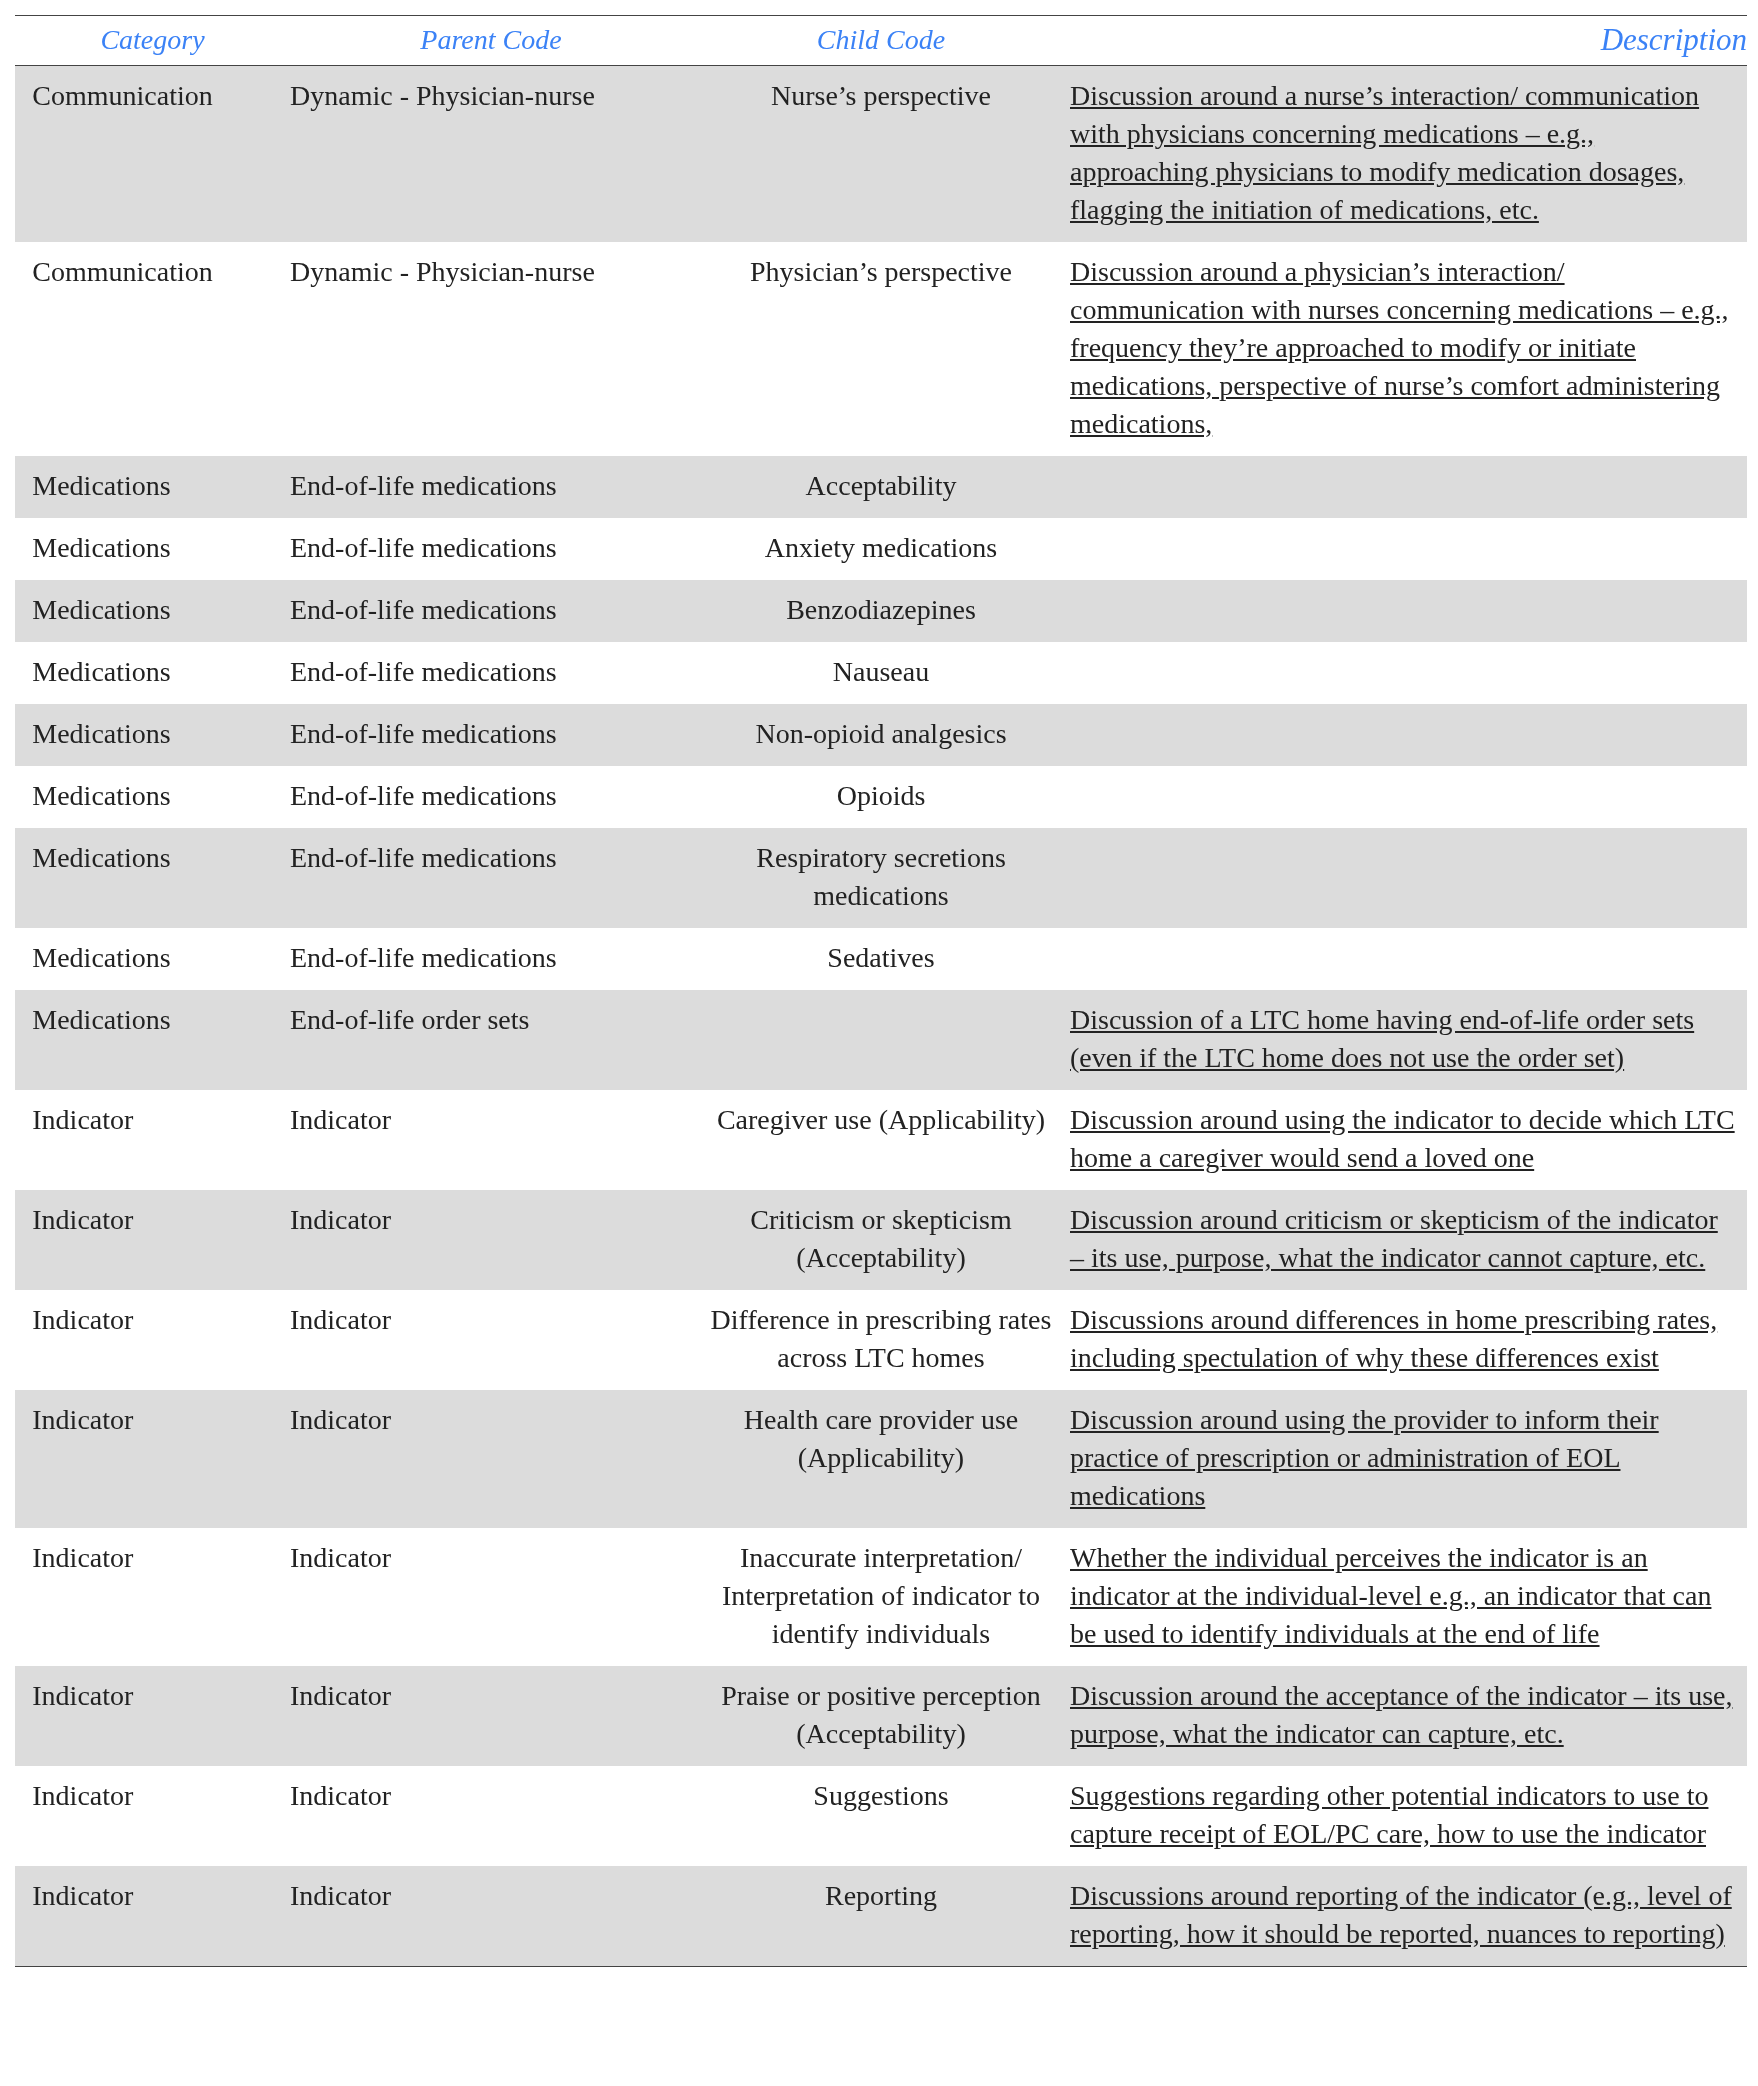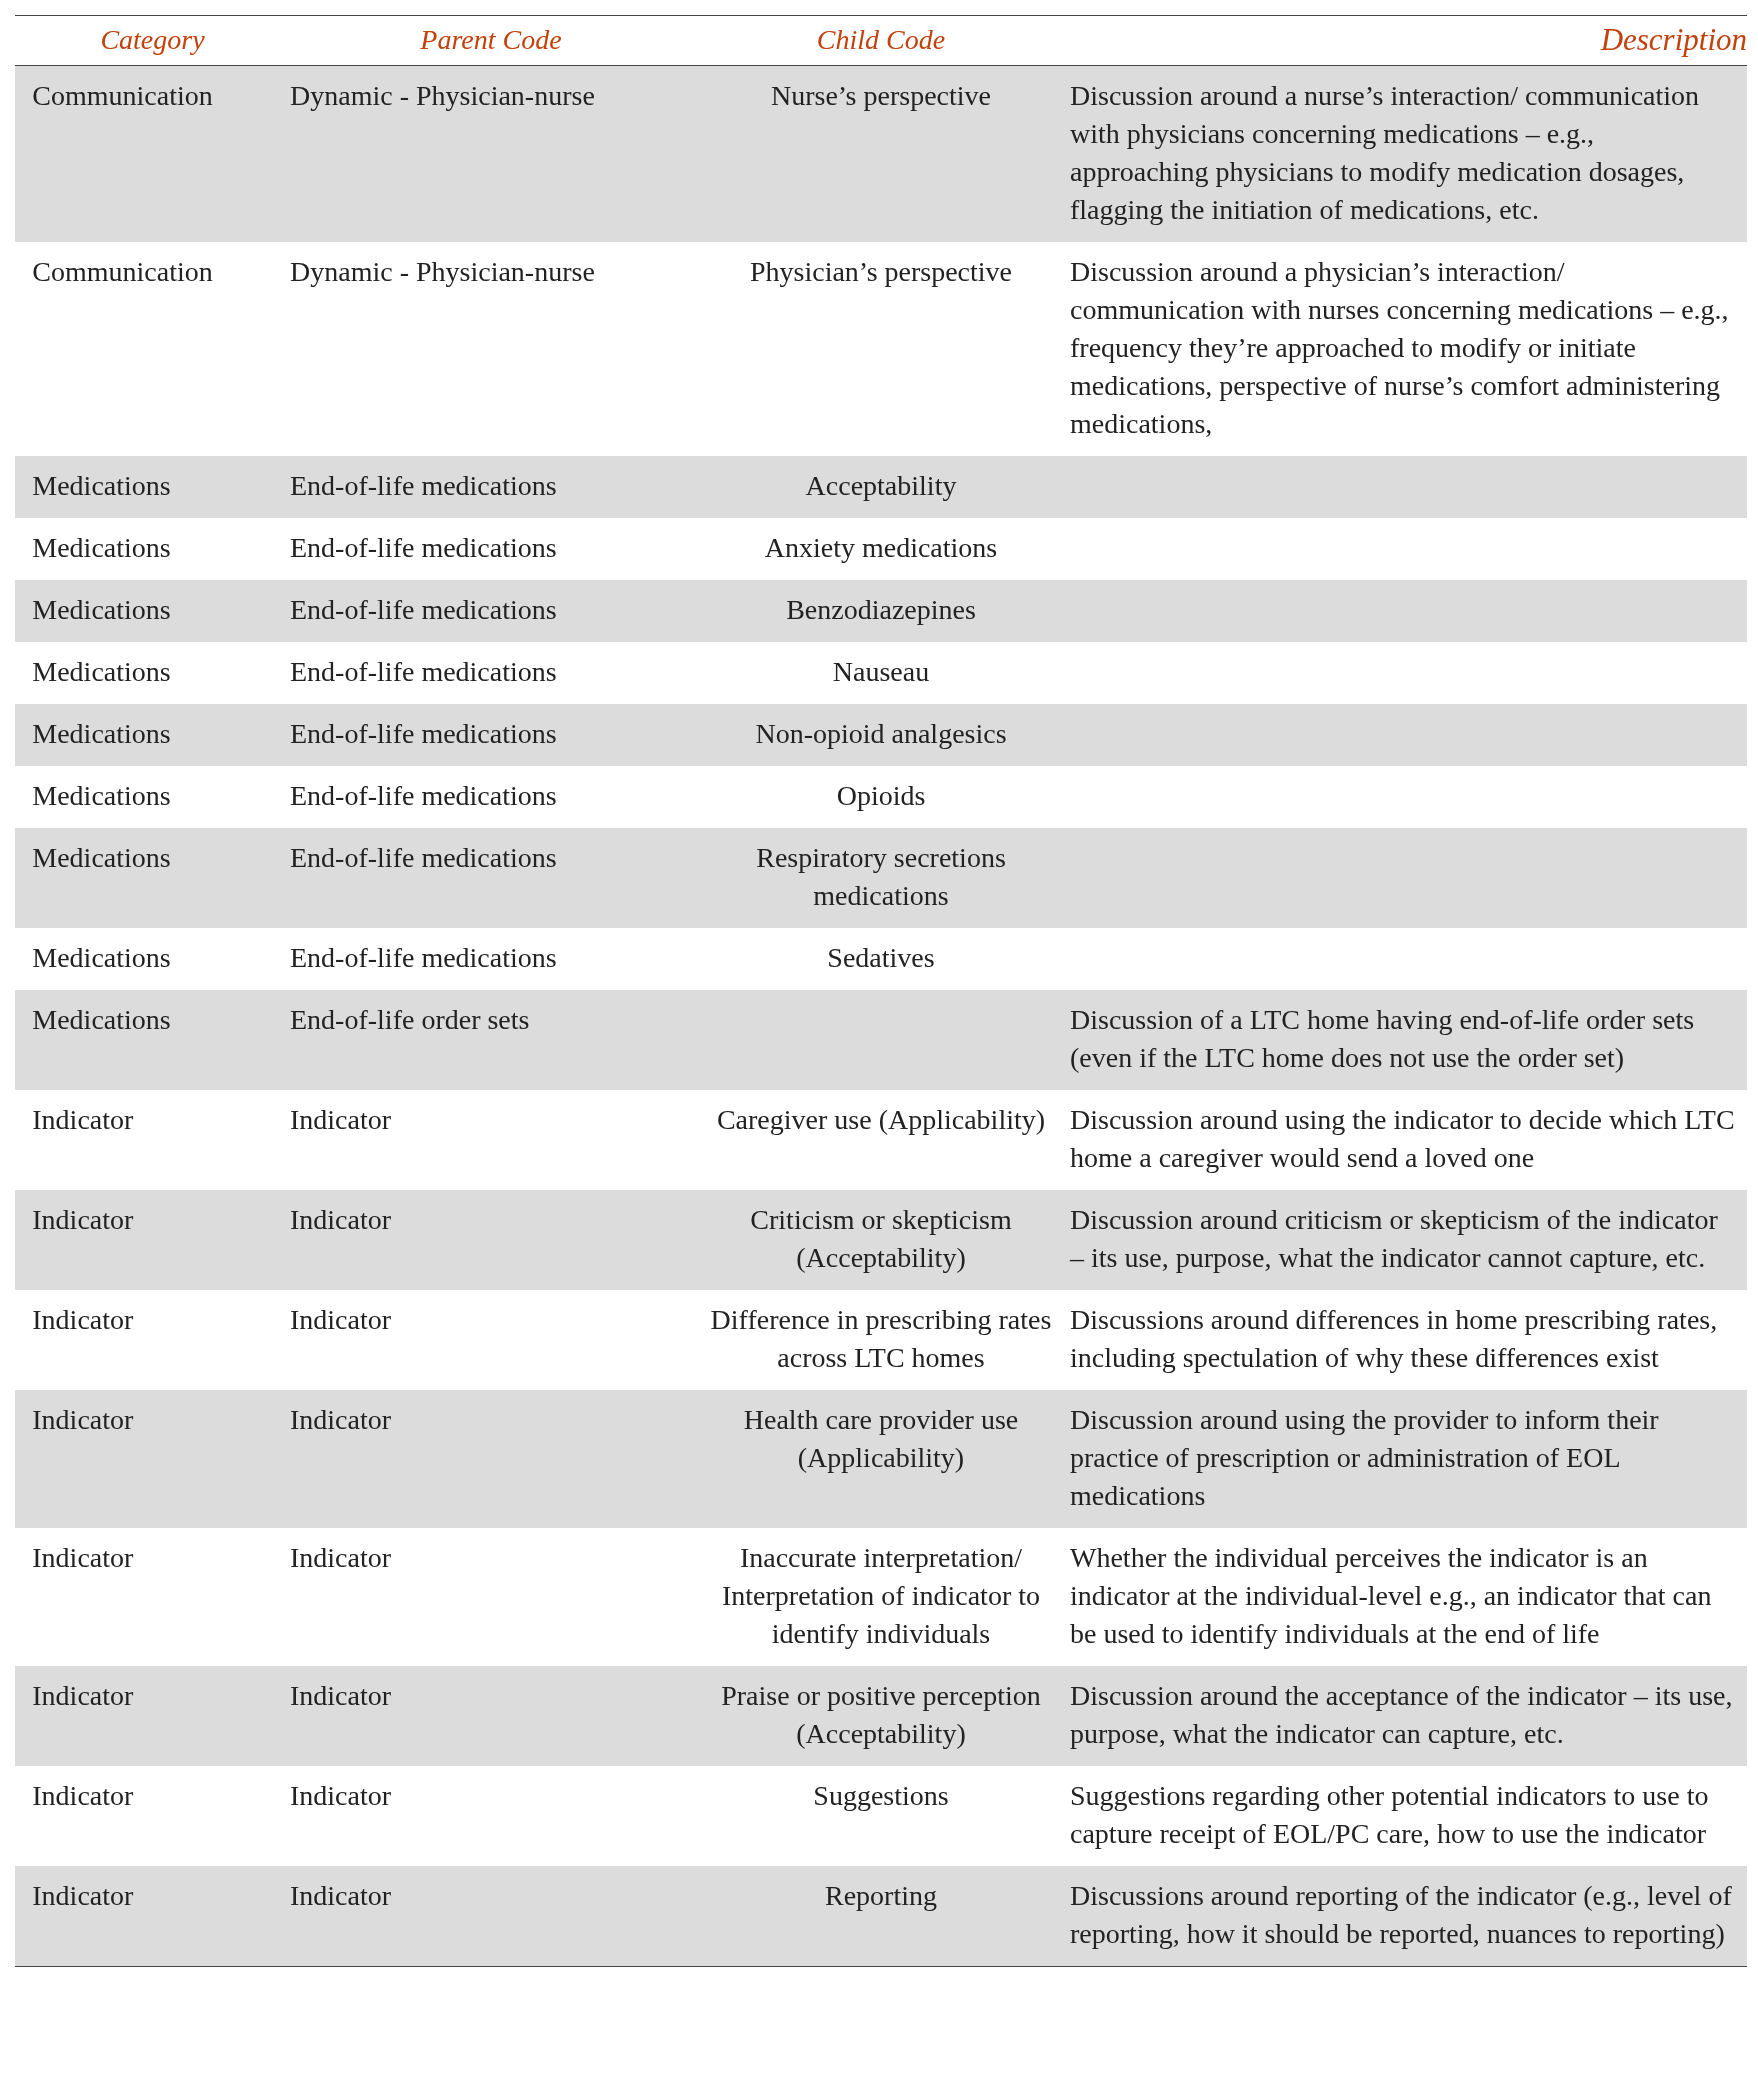--- a/index.html
+++ b/index.html
@@ -23,38 +23,38 @@
       font-size: 28px;
       line-height: 38px;
     }
     thead th {
       font-style: italic;
       font-weight: normal;
       text-align: center;
       padding: 5px 0 6px 0;
       border-top: 1.5px solid #444444;
       border-bottom: 1.5px solid #444444;
-      color: #c2410c;
+      color: #3b82f6;
     }
     th.col-desc { font-size: 31px; text-align: right; }
     tbody td {
       vertical-align: top;
       padding: 11px 0 13px 0;
       text-align: left;
     }
     tbody tr.shaded td { background: #dcdcdc; }
     tbody tr:last-child td { border-bottom: 1.5px solid #444444; }
     col.c1 { width: 275px; }
     col.c2 { width: 402px; }
     col.c3 { width: 378px; }
     col.c4 { width: 677px; }
     td.cat { padding-left: 17.3px; }
     td.par { padding-left: 0px; }
     td.chi { padding-left: 0px; text-align: center; }
-    td.des { padding-left: 0px; padding-right: 10px; }
+    td.des { padding-left: 0px; padding-right: 10px; text-decoration: underline; }
   </style>
 </head>
 <body>
 
 <div class="table-wrap">
   <table>
     <colgroup>
       <col class="c1">
         <col class="c2">
         <col class="c3">

